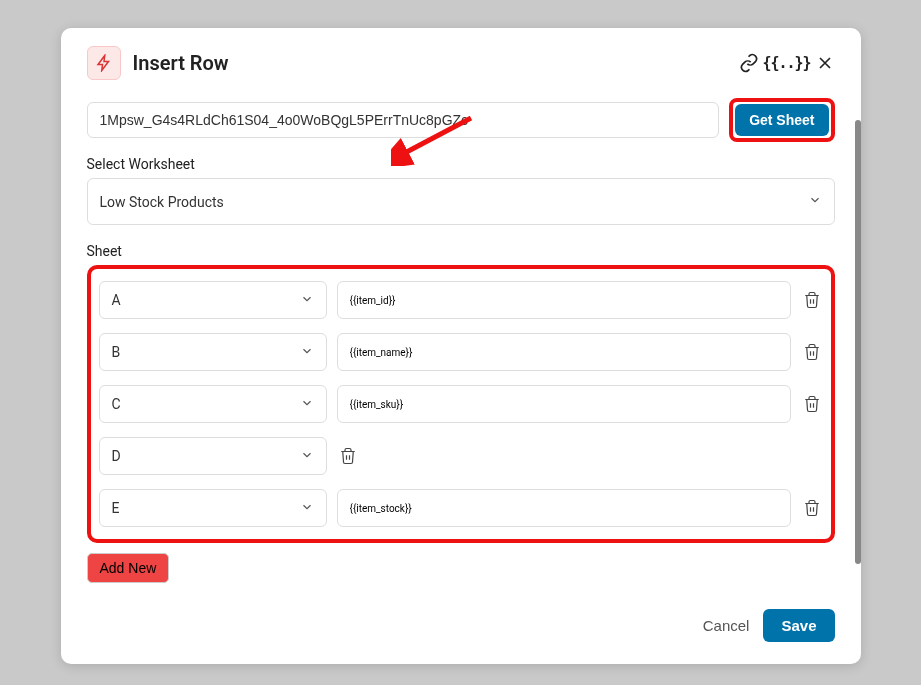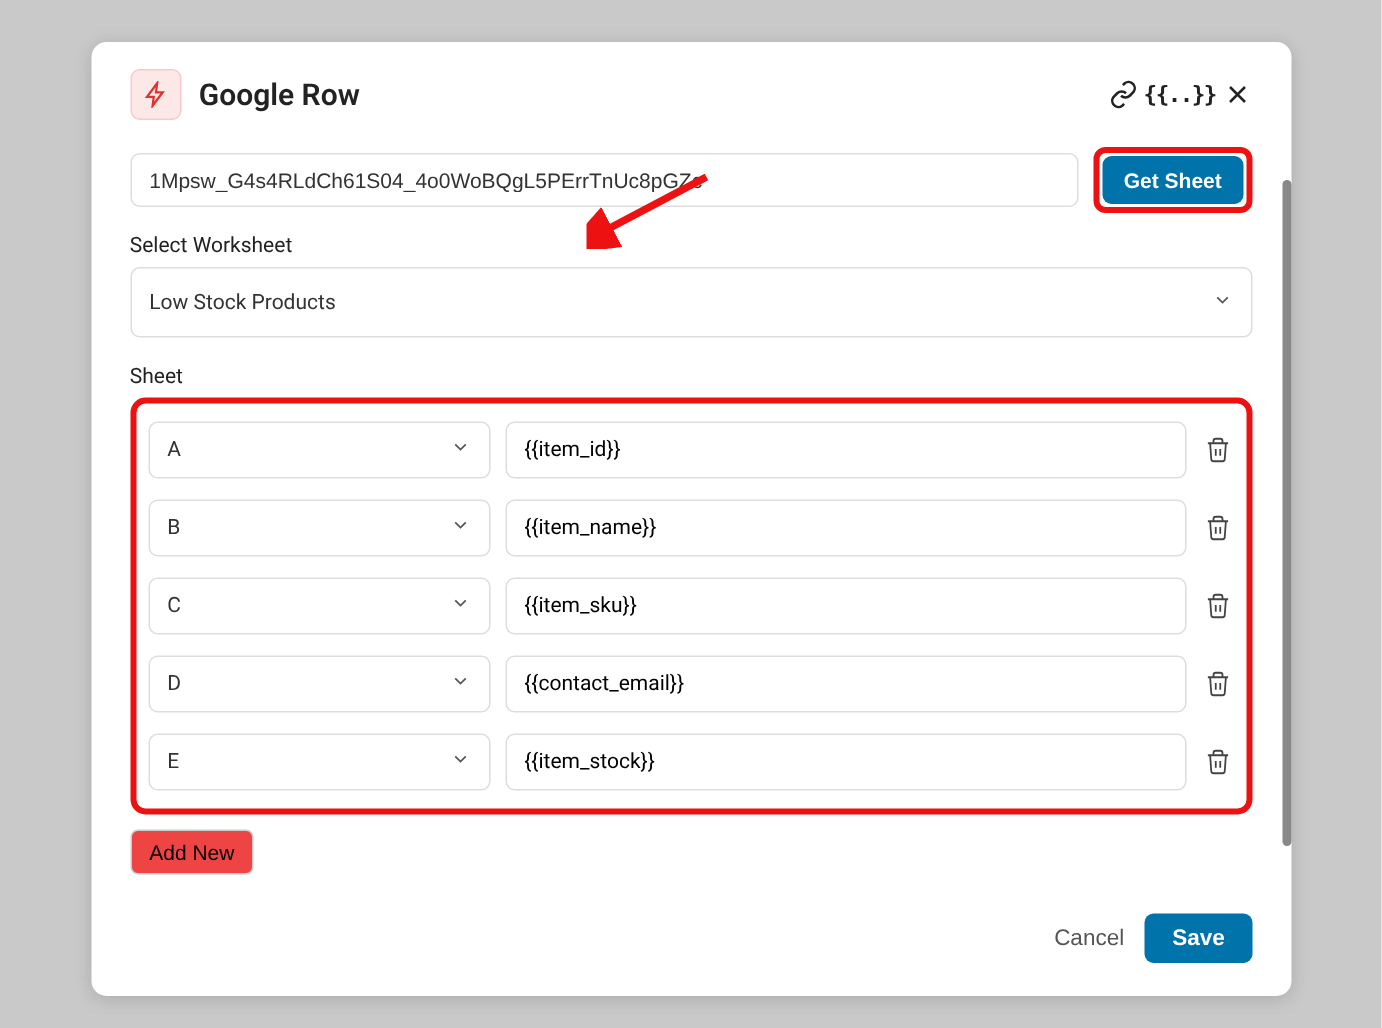--- a/index.html
+++ b/index.html
@@ -126,21 +126,21 @@
       justify-content: space-between;
       cursor: pointer;
       background:#fff;
     }
     .val-input {
       flex: 1;
       height: 38px;
       border: 1px solid #ddd;
       border-radius: 6px;
       padding: 0 12px;
-      font-size: 14px;
+      font-size: 10px;
       outline: none;
       font-family: inherit;
     }
     .trash {
       width: 22px;
       height: 22px;
       cursor: pointer;
       display:flex;align-items:center;justify-content:center;
     }
     .trash svg { width: 18px; height: 18px; stroke: #444; fill: none; stroke-width: 1.6; }
@@ -203,21 +203,21 @@
 
   <div class="scrolltrack"></div>
 
   
   <div class="header">
     <div class="flash-badge">
       <svg viewBox="0 0 24 24">
           <path d="M13 2 4 14h6l-1 8 9-12h-6l1-8z"></path>
         </svg>
     </div>
-    <div class="title">Google Row</div>
+    <div class="title">Insert Row</div>
     <div class="header-icons">
       <div class="hicon">
         <svg viewBox="0 0 24 24">
             <path d="M10 13a5 5 0 0 0 7 0l3-3a5 5 0 0 0-7-7l-1.5 1.5"></path>
             <path d="M14 11a5 5 0 0 0-7 0l-3 3a5 5 0 0 0 7 7l1.5-1.5"></path>
           </svg>
       </div>
       <div class="hicon braces">{{..}}</div>
       <div class="hicon">
         <svg viewBox="0 0 24 24">
@@ -306,21 +306,20 @@
       </div>
     </div>
 
     <div class="data-row">
       <div class="col-select">
         <span>D</span>
         <span class="chevron"><svg viewBox="0 0 24 24">
               <path d="m6 9 6 6 6-6"></path>
             </svg></span>
       </div>
-      <input class="val-input" value="{{contact_email}}" style="">
       <div class="trash">
         <svg viewBox="0 0 24 24">
             <path d="M3 6h18M8 6V4a2 2 0 0 1 2-2h4a2 2 0 0 1 2 2v2M19 6l-1 14a2 2 0 0 1-2 2H8a2 2 0 0 1-2-2L5 6M10 11v6M14 11v6"></path>
           </svg>
       </div>
     </div>
 
     <div class="data-row">
       <div class="col-select">
         <span>E</span>

